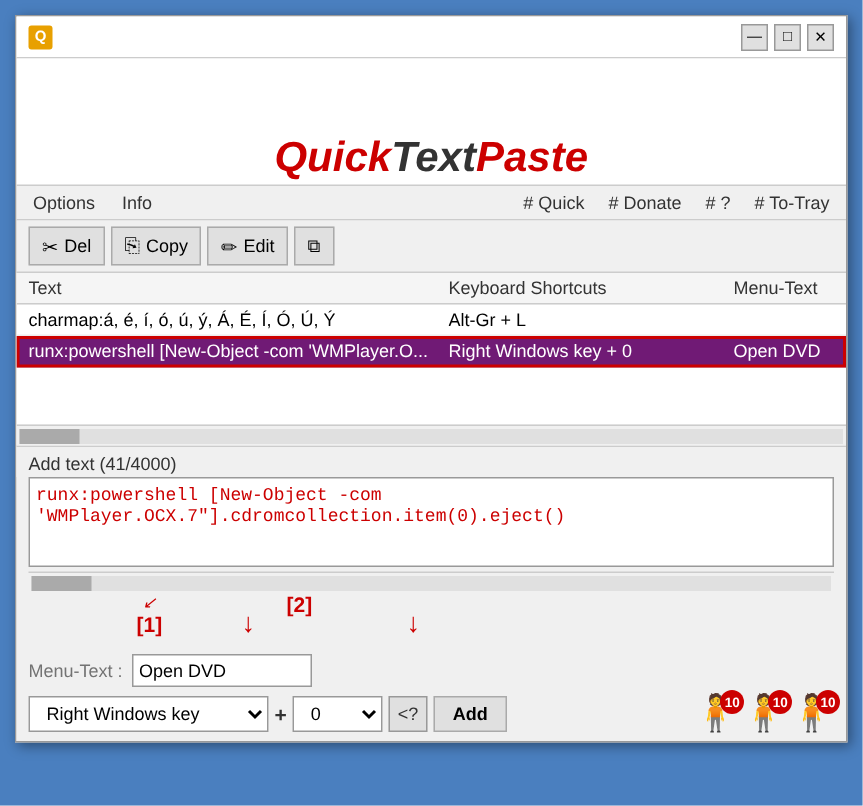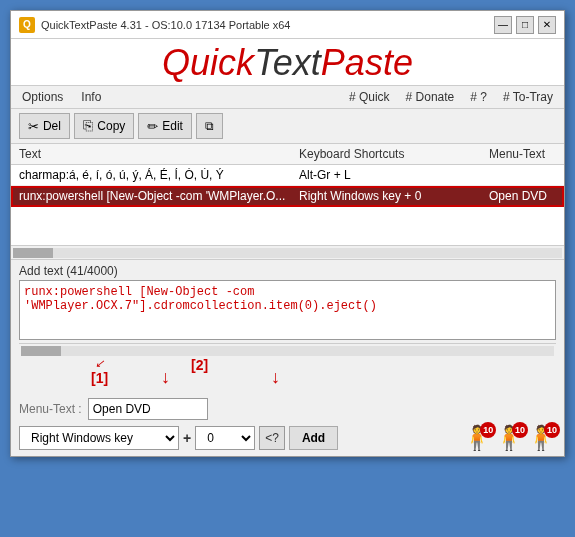--- a/index.html
+++ b/index.html
@@ -60,24 +60,25 @@
       justify-content: center;
       font-size: 10px;
     }
     .app-header {
       background: #ffffff;
       text-align: center;
       padding: 6px 0 4px;
       border-bottom: 1px solid #ccc;
     }
     .app-title {
-      font-size: 36px;
-      font-weight: normal;
+      font-size: 28px;
+      font-weight: bold;
       font-style: italic;
       line-height: 1;
+      margin-top: 46px;
     }
     .app-title .quick { color: #cc0000; }
     .app-title .text-part { color: #333; }
     .app-title .paste { color: #cc0000; }
     .menubar {
       background: #f0f0f0;
       border-bottom: 1px solid #ccc;
       padding: 3px 8px;
       display: flex;
       align-items: center;
@@ -140,21 +141,21 @@
     }
     .list-row {
       display: grid;
       grid-template-columns: 280px 190px 1fr;
       padding: 3px 8px;
       border-bottom: 1px solid #eee;
       font-size: 12px;
       cursor: pointer;
     }
     .list-row.selected {
-      background: #7f1d1d;
+      background: #701a75;
       color: white;
       outline: 2px solid #cc0000;
       outline-offset: -2px;
     }
     .list-cell {
       overflow: hidden;
       text-overflow: ellipsis;
       white-space: nowrap;
     }
     .scrollbar-h {
@@ -278,21 +279,20 @@
 </head>
 <body>
 
 <div class="window">
 
   <div class="titlebar">
     <div class="titlebar-left">
       <div class="titlebar-icon">
         <span style="font-size:10px; color:white; font-weight:bold;">Q</span>
       </div>
-      <span class="titlebar-text">QuickTextPaste 4.31 - OS:10.0 17134 Portable x64</span>
     </div>
     <div class="titlebar-controls">
       <button class="titlebar-btn">—</button>
       <button class="titlebar-btn">□</button>
       <button class="titlebar-btn">✕</button>
     </div>
   </div>
 
   <div class="app-header">
     <div class="app-title">

